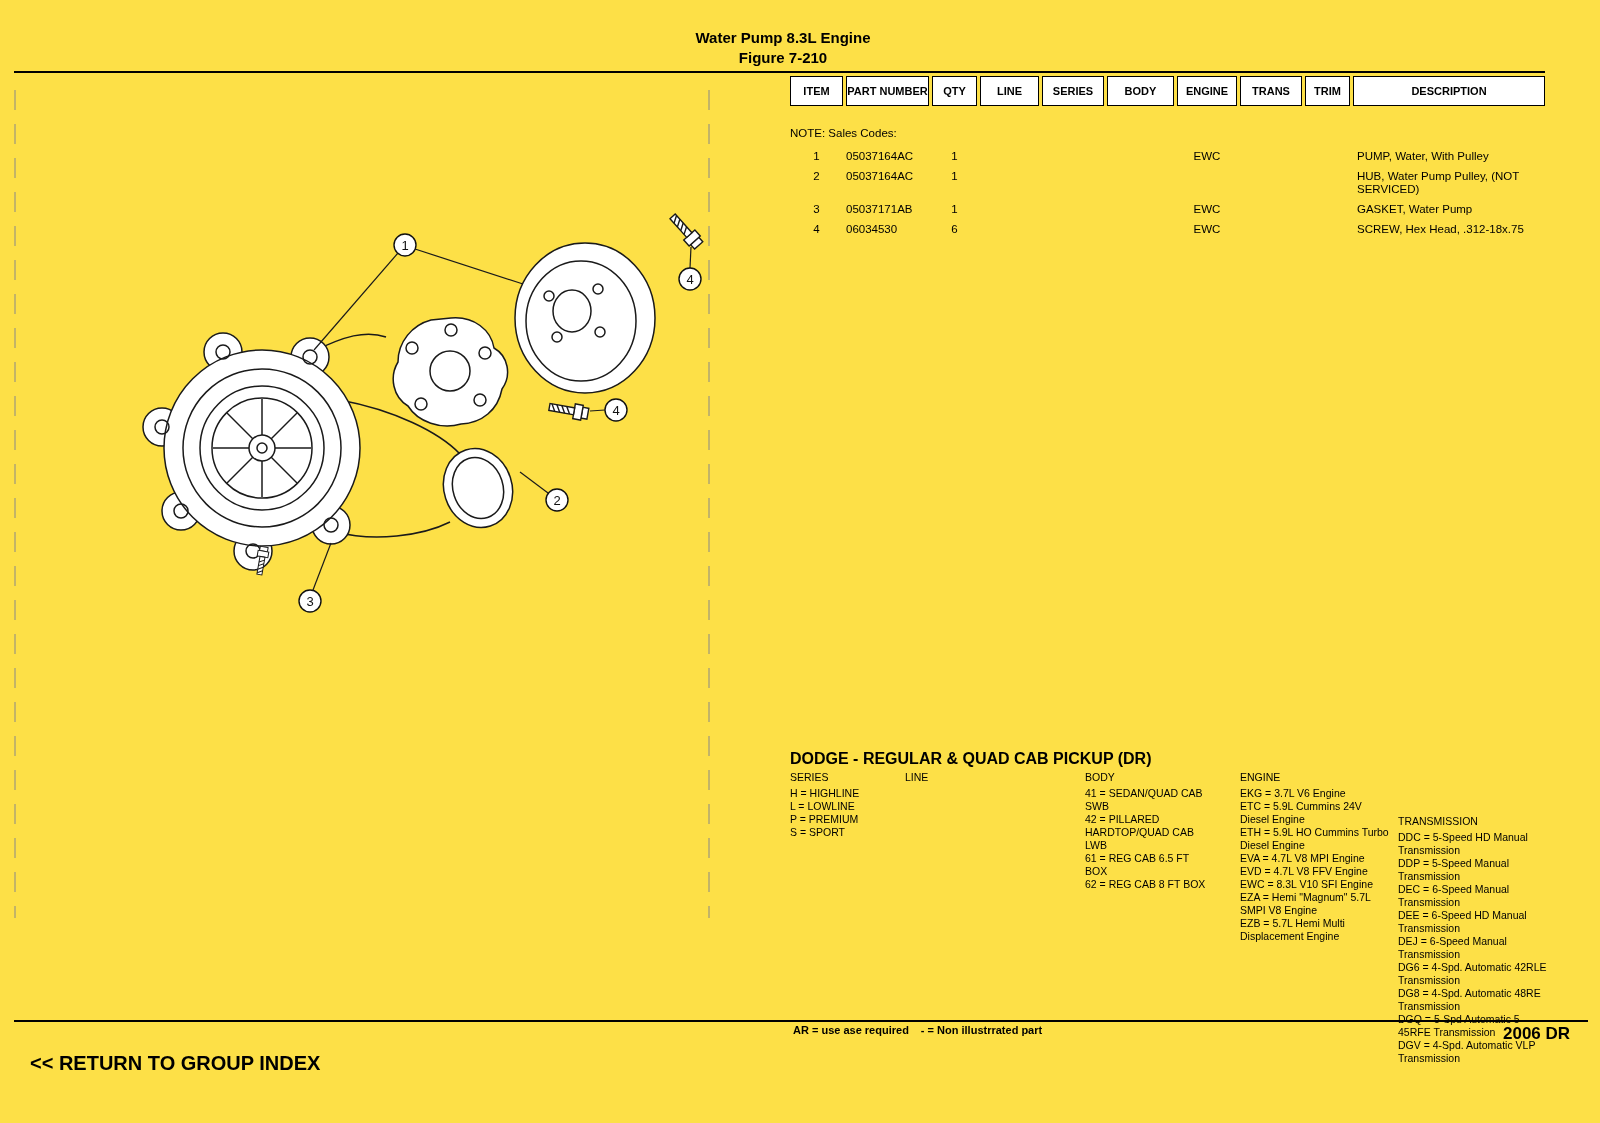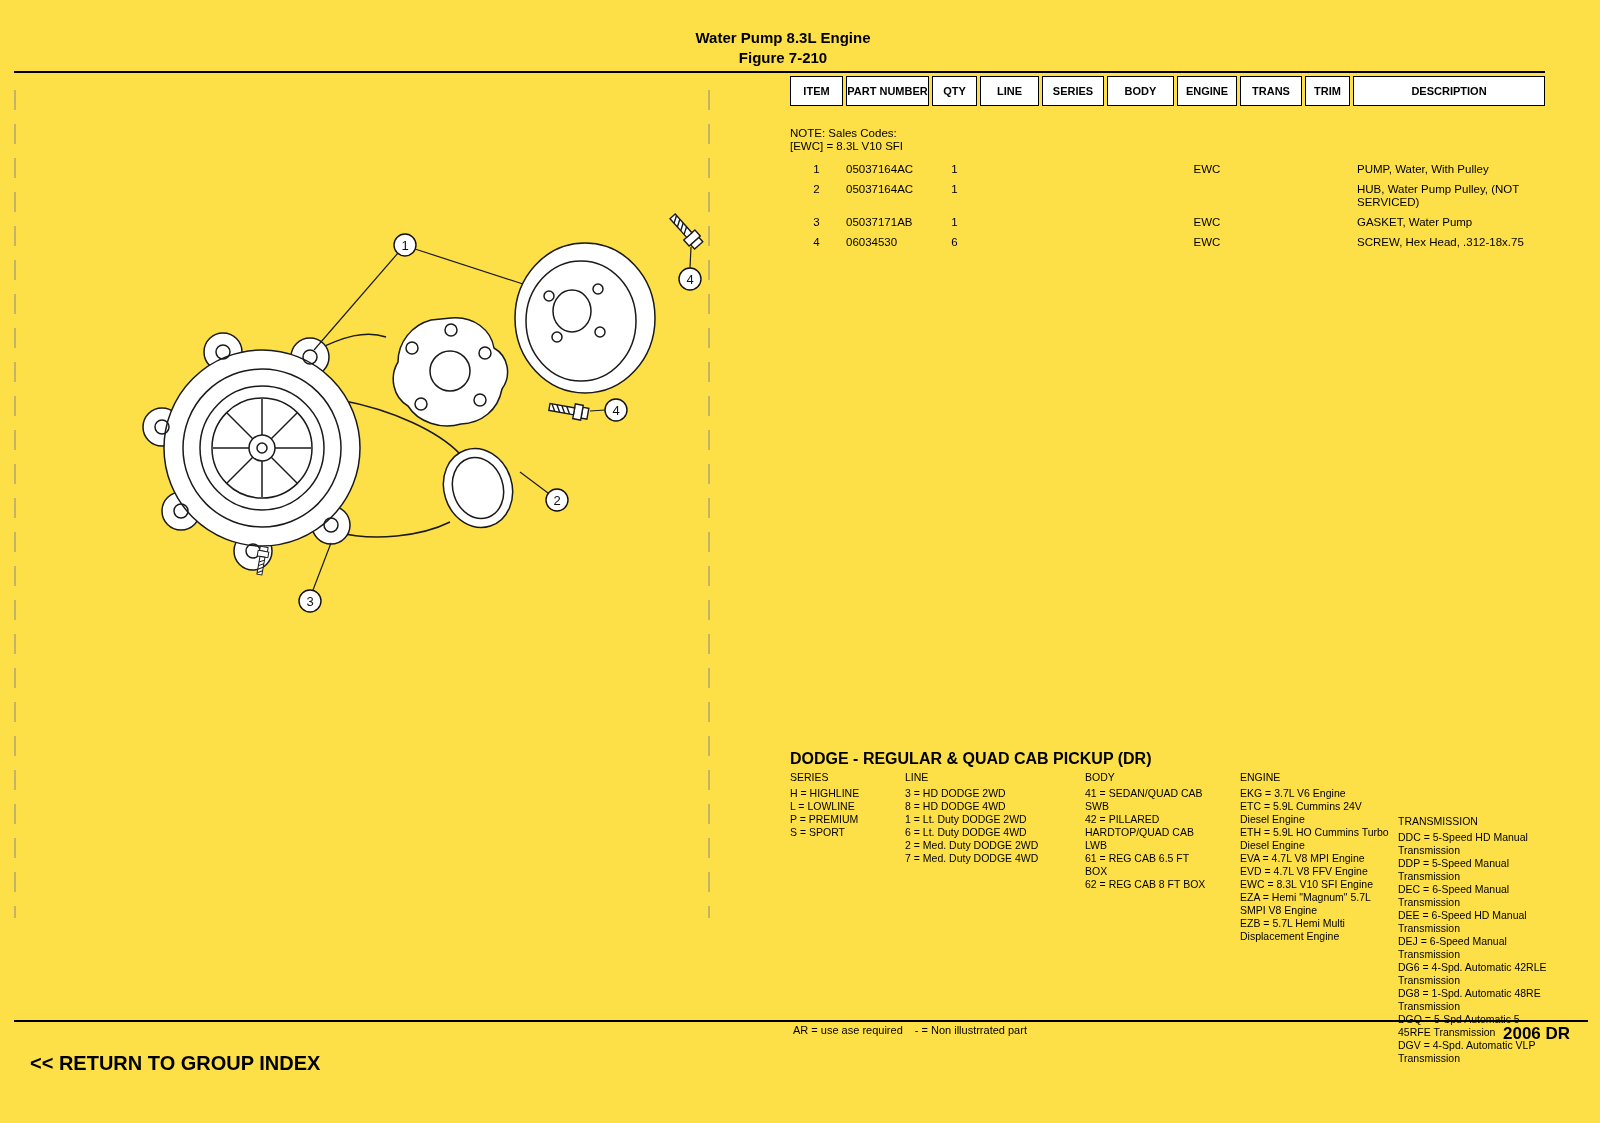--- a/index.html
+++ b/index.html
@@ -31,21 +31,21 @@
   .legend-title { font-weight:bold; font-size:16px; }
   .legend-col { position:absolute; top:19px; }
   .col-series { left:0; width:100px; }
   .col-line   { left:115px; width:168px; }
   .col-body   { left:295px; width:127px; }
   .col-engine { left:450px; width:152px; }
   .col-trans  { left:608px; width:157px;margin-top:44px; }
   .legend-head { margin-bottom:3px; }
 
   .footer-rule { position:absolute; top:1020px; left:14px; width:1574px; height:2px; background:#000; }
-  .footer-note { position:absolute; top:1024px; left:793px; font-size:11px; font-weight:normal; }
+  .footer-note { position:absolute; top:1024px; left:793px; font-size:11px; font-weight:bold; }
   .footer-note .gap { display:inline-block; width:12px; }
   .footer-year { position:absolute; top:1024px; left:1503px; font-size:17px; font-weight:bold; }
   .return-link { position:absolute; top:1052px; left:30px; font-size:20px; font-weight:bold;
                  color:#000; text-decoration:none; cursor:pointer; }
 </style>
 </head>
 <body>
 
 <div class="page">
 
@@ -178,21 +178,20 @@
       <div class="th">SERIES</div>
       <div class="th">BODY</div>
       <div class="th">ENGINE</div>
       <div class="th">TRANS</div>
       <div class="th">TRIM</div>
       <div class="th">DESCRIPTION</div>
     </div>
 
     <div class="note">
       <div>NOTE: Sales Codes:</div>
-      <div>[EWC] = 8.3L V10 SFI</div>
     </div>
 
     <div class="tbody">
       <div class="tr">
         <div class="td center">1</div>
         <div class="td">05037164AC</div>
         <div class="td center">1</div>
         <div class="td"></div>
         <div class="td"></div>
         <div class="td"></div>
@@ -247,28 +246,20 @@
       <div class="legend-head">SERIES</div>
       <div>
           <div class="legend-entry">H = HIGHLINE</div>
           <div class="legend-entry">L = LOWLINE</div>
           <div class="legend-entry">P = PREMIUM</div>
           <div class="legend-entry">S = SPORT</div>
         </div>
     </div>
     <div class="legend-col col-line">
       <div class="legend-head">LINE</div>
-      <div>
-          <div class="legend-entry">3 = HD DODGE 2WD</div>
-          <div class="legend-entry">8 = HD DODGE 4WD</div>
-          <div class="legend-entry">1 = Lt. Duty DODGE 2WD</div>
-          <div class="legend-entry">6 = Lt. Duty DODGE 4WD</div>
-          <div class="legend-entry">2 = Med. Duty DODGE 2WD</div>
-          <div class="legend-entry">7 = Med. Duty DODGE 4WD</div>
-        </div>
     </div>
     <div class="legend-col col-body">
       <div class="legend-head">BODY</div>
       <div>
           <div class="legend-entry">41 = SEDAN/QUAD CAB SWB</div>
           <div class="legend-entry">42 = PILLARED HARDTOP/QUAD CAB LWB</div>
           <div class="legend-entry">61 = REG CAB 6.5 FT BOX</div>
           <div class="legend-entry">62 = REG CAB 8 FT BOX</div>
         </div>
     </div>
@@ -287,21 +278,21 @@
     </div>
     <div class="legend-col col-trans">
       <div class="legend-head">TRANSMISSION</div>
       <div>
           <div class="legend-entry">DDC = 5-Speed HD Manual Transmission</div>
           <div class="legend-entry">DDP = 5-Speed Manual Transmission</div>
           <div class="legend-entry">DEC = 6-Speed Manual Transmission</div>
           <div class="legend-entry">DEE = 6-Speed HD Manual Transmission</div>
           <div class="legend-entry">DEJ = 6-Speed Manual Transmission</div>
           <div class="legend-entry">DG6 = 4-Spd. Automatic 42RLE Transmission</div>
-          <div class="legend-entry">DG8 = 1-Spd. Automatic 48RE Transmission</div>
+          <div class="legend-entry">DG8 = 4-Spd. Automatic 48RE Transmission</div>
           <div class="legend-entry">DGQ = 5-Spd Automatic 5-45RFE Transmission</div>
           <div class="legend-entry">DGV = 4-Spd. Automatic VLP Transmission</div>
         </div>
     </div>
   </section>
 
   <div class="footer-rule"></div>
   <div class="footer-note">
     <span>AR = use ase required</span><span class="gap"></span><span>- = Non illustrrated part</span>
   </div>

